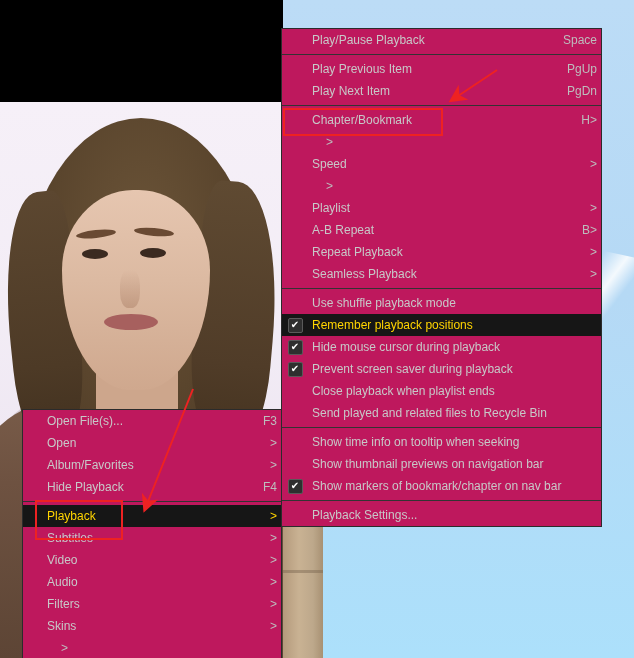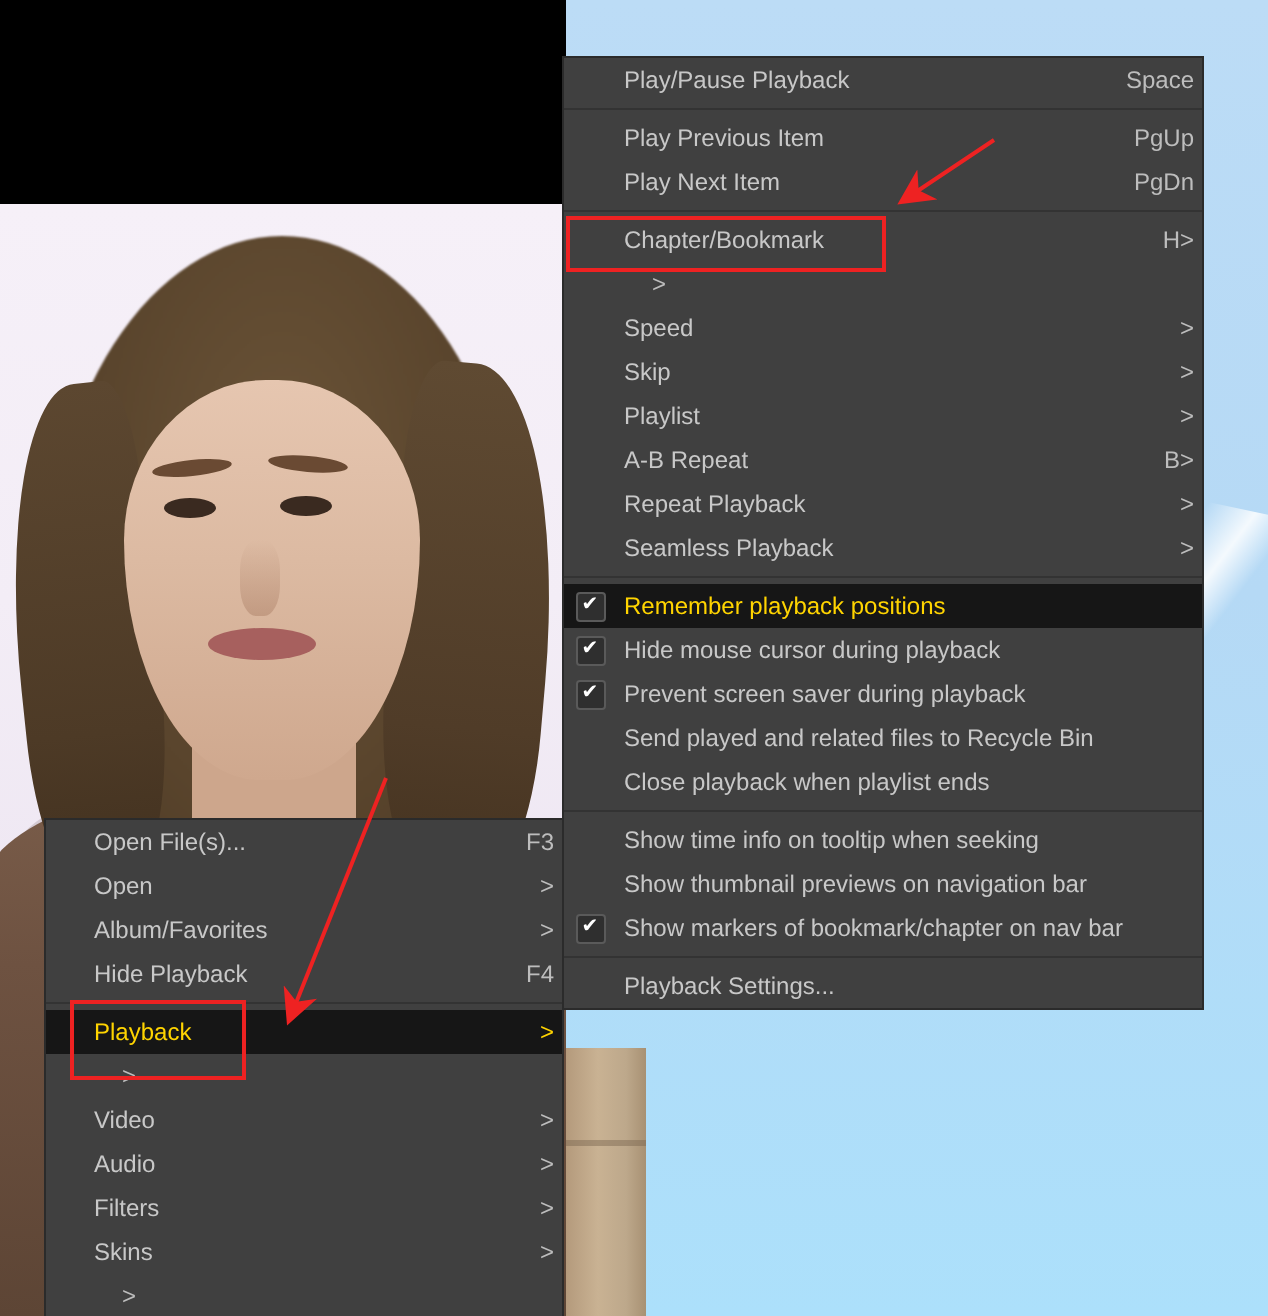--- a/index.html
+++ b/index.html
@@ -94,21 +94,21 @@
     background:#a7605e;border-radius:50%;
   }
   .v-neck{
     position:absolute;left:96px;top:268px;width:82px;height:60px;
     background:#cda68c;
   }
 
   
   .menu{
     position:absolute;
-    background:#404040;
+    background:#be185d;
     border:1px solid #2b2b2b;
     box-shadow:0 0 0 0 rgba(0,0,0,.6);
     font-size:12px;
     color:#c8c8c8;
     user-select:none;
   }
   .menu .row{
     position:relative;display:flex;align-items:center;
     height:22px;line-height:22px;white-space:nowrap;
   }
@@ -207,21 +207,20 @@
         <span class="chk"></span>
         <span class="accel">&gt;</span>
       </div>
       <div class="row">
         <span class="chk"></span>
         <span class="label">Speed</span>
         <span class="accel">&gt;</span>
       </div>
       <div class="row">
         <span class="chk"></span>
-        <span class="label">Skip</span>
         <span class="accel">&gt;</span>
       </div>
       <div class="row">
         <span class="chk"></span>
         <span class="label">Playlist</span>
         <span class="accel">&gt;</span>
       </div>
       <div class="row">
         <span class="chk"></span>
         <span class="label">A-B Repeat</span>
@@ -231,20 +230,25 @@
         <span class="chk"></span>
         <span class="label">Repeat Playback</span>
         <span class="accel">&gt;</span>
       </div>
       <div class="row">
         <span class="chk"></span>
         <span class="label">Seamless Playback</span>
         <span class="accel">&gt;</span>
       </div>
       <div class="sep"></div>
+      <div class="row">
+        <span class="chk"></span>
+        <span class="label">Use shuffle playback mode</span>
+        <span class="accel"></span>
+      </div>
       <div class="row sel">
         <span class="chk">
           <span class="chkbox">✔</span>
         </span>
         <span class="label">Remember playback positions</span>
         <span class="accel"></span>
       </div>
       <div class="row">
         <span class="chk">
           <span class="chkbox">✔</span>
@@ -254,26 +258,26 @@
       </div>
       <div class="row">
         <span class="chk">
           <span class="chkbox">✔</span>
         </span>
         <span class="label">Prevent screen saver during playback</span>
         <span class="accel"></span>
       </div>
       <div class="row">
         <span class="chk"></span>
+        <span class="label">Close playback when playlist ends</span>
+        <span class="accel"></span>
+      </div>
+      <div class="row">
+        <span class="chk"></span>
         <span class="label">Send played and related files to Recycle Bin</span>
-        <span class="accel"></span>
-      </div>
-      <div class="row">
-        <span class="chk"></span>
-        <span class="label">Close playback when playlist ends</span>
         <span class="accel"></span>
       </div>
       <div class="sep"></div>
       <div class="row">
         <span class="chk"></span>
         <span class="label">Show time info on tooltip when seeking</span>
         <span class="accel"></span>
       </div>
       <div class="row">
         <span class="chk"></span>
@@ -317,20 +321,21 @@
         <span class="accel">F4</span>
       </div>
       <div class="sep"></div>
       <div class="row sel">
         <span class="chk"></span>
         <span class="label">Playback</span>
         <span class="accel">&gt;</span>
       </div>
       <div class="row">
         <span class="chk"></span>
+        <span class="label">Subtitles</span>
         <span class="accel">&gt;</span>
       </div>
       <div class="row">
         <span class="chk"></span>
         <span class="label">Video</span>
         <span class="accel">&gt;</span>
       </div>
       <div class="row">
         <span class="chk"></span>
         <span class="label">Audio</span>

